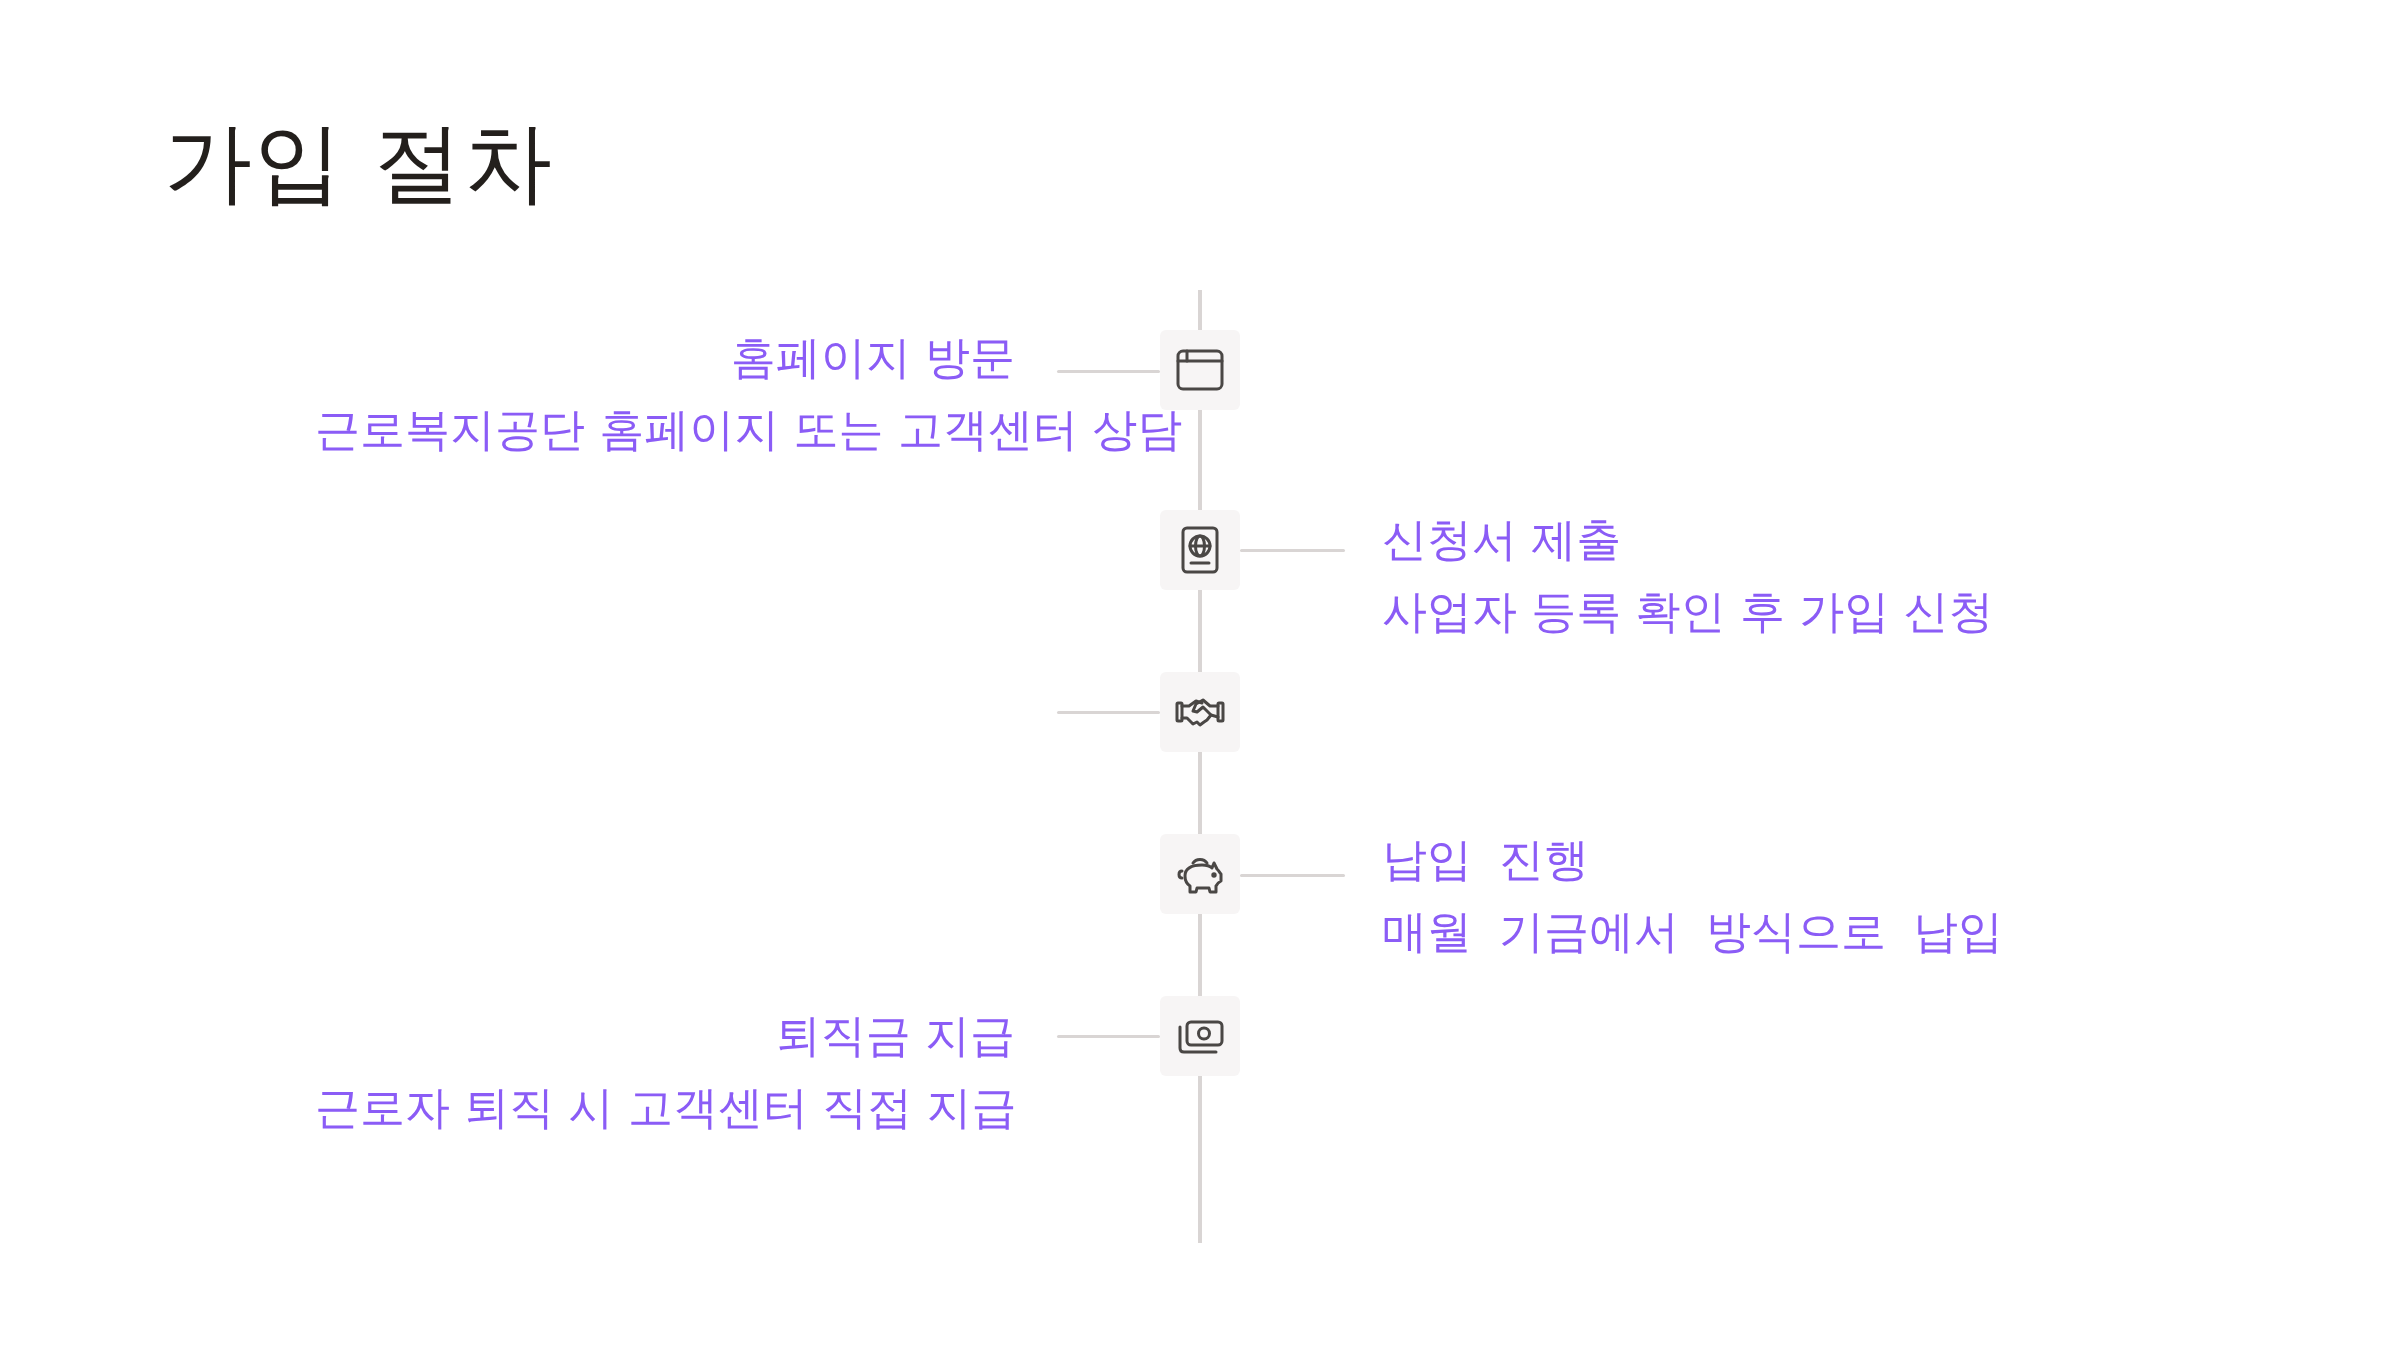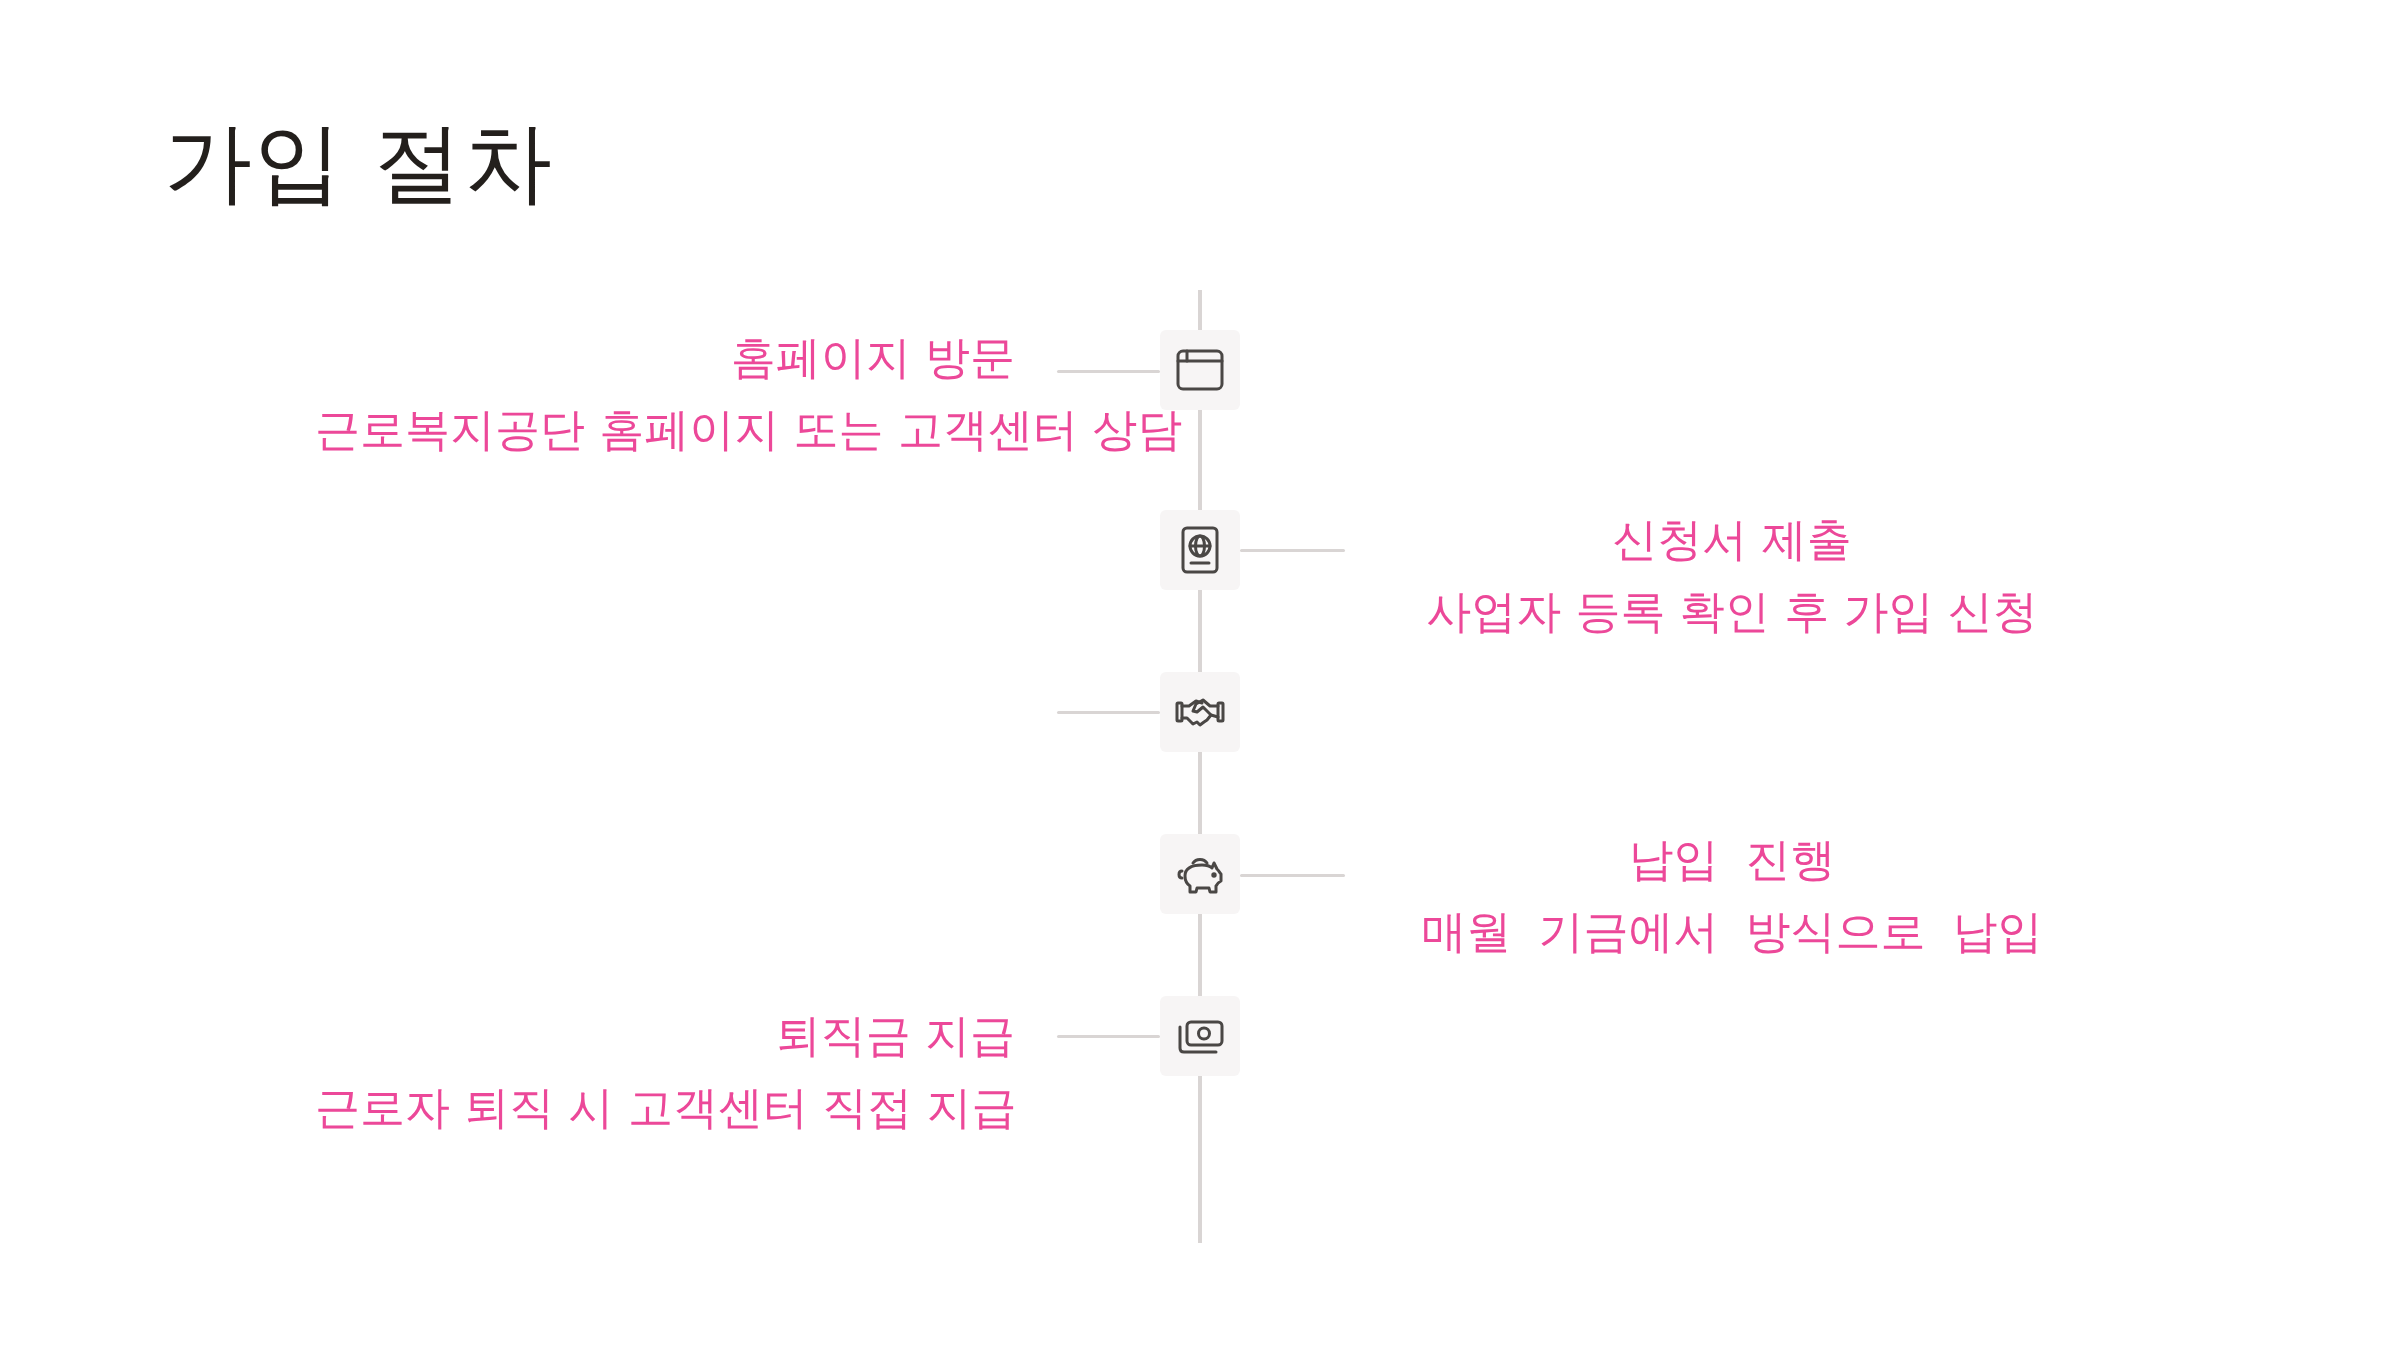--- a/index.html
+++ b/index.html
@@ -5,23 +5,23 @@
   html, body { margin:0; padding:0; }
   body { width:2400px; height:1350px; background:#ffffff; position:relative; overflow:hidden;
          font-family:"DejaVu Sans","Liberation Sans",sans-serif; }
   .title { position:absolute; left:128px; top:108px; font-size:88px; line-height:110px; color:#231f1c; font-weight:400; letter-spacing:2px;margin-left:36px; }
   .vline { position:absolute; left:1198px; top:290px; width:4px; height:953px; background:#d9d5d4; }
   .box { position:absolute; left:1160px; width:80px; height:80px; background:#f7f5f5; border-radius:6px; display:flex; align-items:center; justify-content:center; }
   .box svg { width:56px; height:56px; }
   .conn { position:absolute; height:3px; background:#d9d5d4; border-radius:2px; }
   .conn.left { left:1057px; width:103px; }
   .conn.right { left:1240px; width:105px; }
-  .step { position:absolute; width:700px; color:#ec4899; }
+  .step { position:absolute; width:700px; color:#8b5cf6; }
   .step.left { left:315px; text-align:right; }
-  .step.right { left:1382px; text-align:center; }
+  .step.right { left:1382px; text-align:left; }
   .step .head { font-size:45px; line-height:56px; white-space:nowrap; }
   .step .sub { font-size:45px; line-height:44px; margin-top:22px; white-space:nowrap; }
 </style>
 </head>
 <body>
 
 <div class="title">가입 절차</div>
 
 <div class="vline"></div>
 

